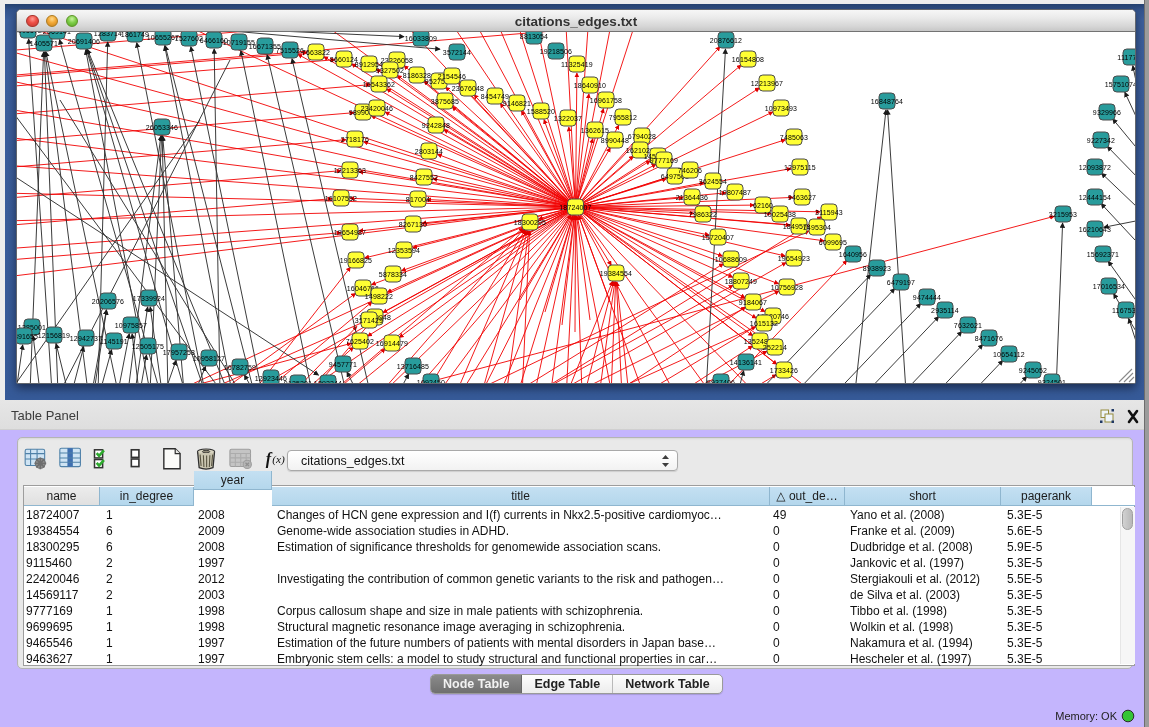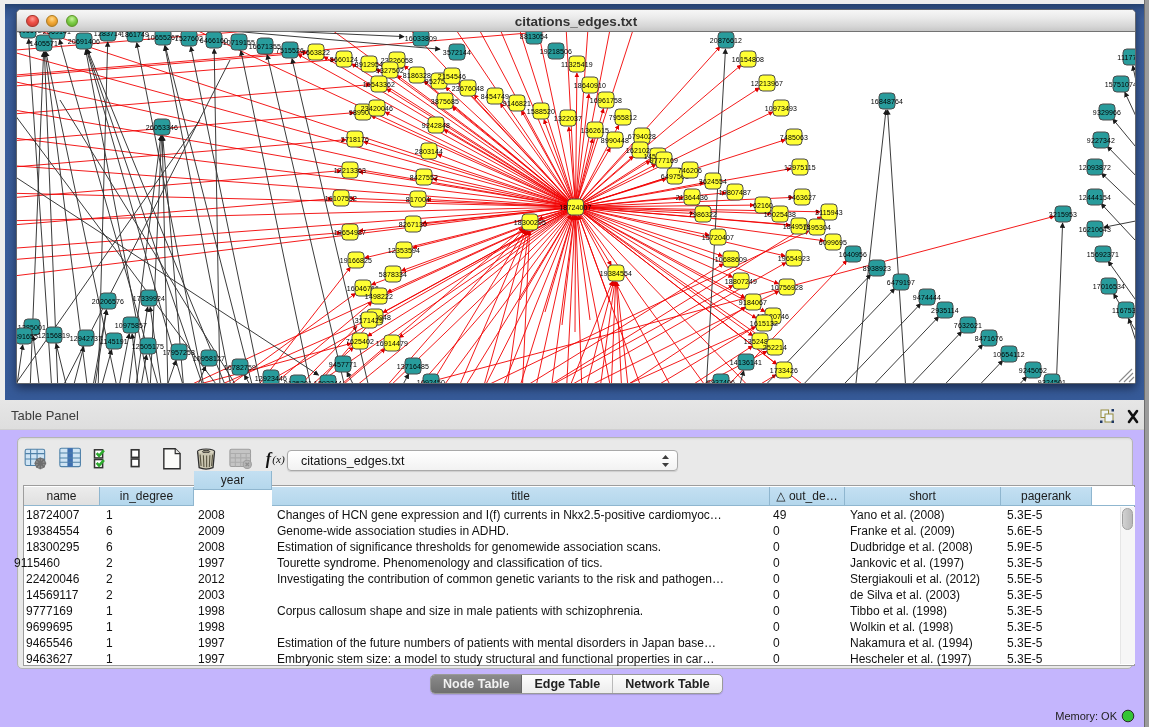--- a/index.html
+++ b/index.html
@@ -937,24 +937,23 @@
     <div class="tr" style="top:139px">
       <span style="left:26px">18300295</span>
       <span style="left:106px">6</span>
       <span style="left:198px">2008</span>
       <span style="left:277px">Estimation of significance thresholds for genomewide association scans.</span>
       <span style="left:773px">0</span>
       <span style="left:850px">Dudbridge et al. (2008)</span>
       <span style="left:1007px">5.9E-5</span>
     </div>
     <div class="tr" style="top:155px">
-      <span style="left:14px">9115460</span>
+      <span style="left:26px">9115460</span>
       <span style="left:106px">2</span>
       <span style="left:198px">1997</span>
-      <span style="left:277px">Tourette syndrome. Phenomenology and classification of tics.</span>
       <span style="left:773px">0</span>
       <span style="left:850px">Jankovic et al. (1997)</span>
       <span style="left:1007px">5.3E-5</span>
     </div>
     <div class="tr" style="top:171px">
       <span style="left:26px">22420046</span>
       <span style="left:106px">2</span>
       <span style="left:198px">2012</span>
       <span style="left:277px">Investigating the contribution of common genetic variants to the risk and pathogen…</span>
       <span style="left:773px">0</span>
@@ -975,38 +974,39 @@
       <span style="left:198px">1998</span>
       <span style="left:277px">Corpus callosum shape and size in male patients with schizophrenia.</span>
       <span style="left:773px">0</span>
       <span style="left:850px">Tibbo et al. (1998)</span>
       <span style="left:1007px">5.3E-5</span>
     </div>
     <div class="tr" style="top:219px">
       <span style="left:26px">9699695</span>
       <span style="left:106px">1</span>
       <span style="left:198px">1998</span>
+      <span style="left:277px">Structural magnetic resonance image averaging in schizophrenia.</span>
       <span style="left:773px">0</span>
       <span style="left:850px">Wolkin et al. (1998)</span>
       <span style="left:1007px">5.3E-5</span>
     </div>
     <div class="tr" style="top:235px">
       <span style="left:26px">9465546</span>
       <span style="left:106px">1</span>
       <span style="left:198px">1997</span>
       <span style="left:277px">Estimation of the future numbers of patients with mental disorders in Japan base…</span>
       <span style="left:773px">0</span>
       <span style="left:850px">Nakamura et al. (1994)</span>
       <span style="left:1007px">5.3E-5</span>
     </div>
     <div class="tr" style="top:251px">
       <span style="left:26px">9463627</span>
       <span style="left:106px">1</span>
       <span style="left:198px">1997</span>
-      <span style="left:277px">Embryonic stem size: a model to study structural and functional properties in car…</span>
+      <span style="left:277px">Embryonic stem cells: a model to study structural and functional properties in car…</span>
       <span style="left:773px">0</span>
       <span style="left:850px">Hescheler et al. (1997)</span>
       <span style="left:1007px">5.3E-5</span>
     </div>
   <div id="tabs"><span class="sel">Node Table</span><span>Edge Table</span><span>Network Table</span></div>
   <div id="mem">Memory: OK</div>
   <svg style="position:absolute;left:1121px;top:309px" width="14" height="14" viewBox="0 0 14 14">
       <circle cx="7" cy="7" r="5.8" fill="#35c435" stroke="#2b2b2b"></circle>
     </svg>
 </div>

